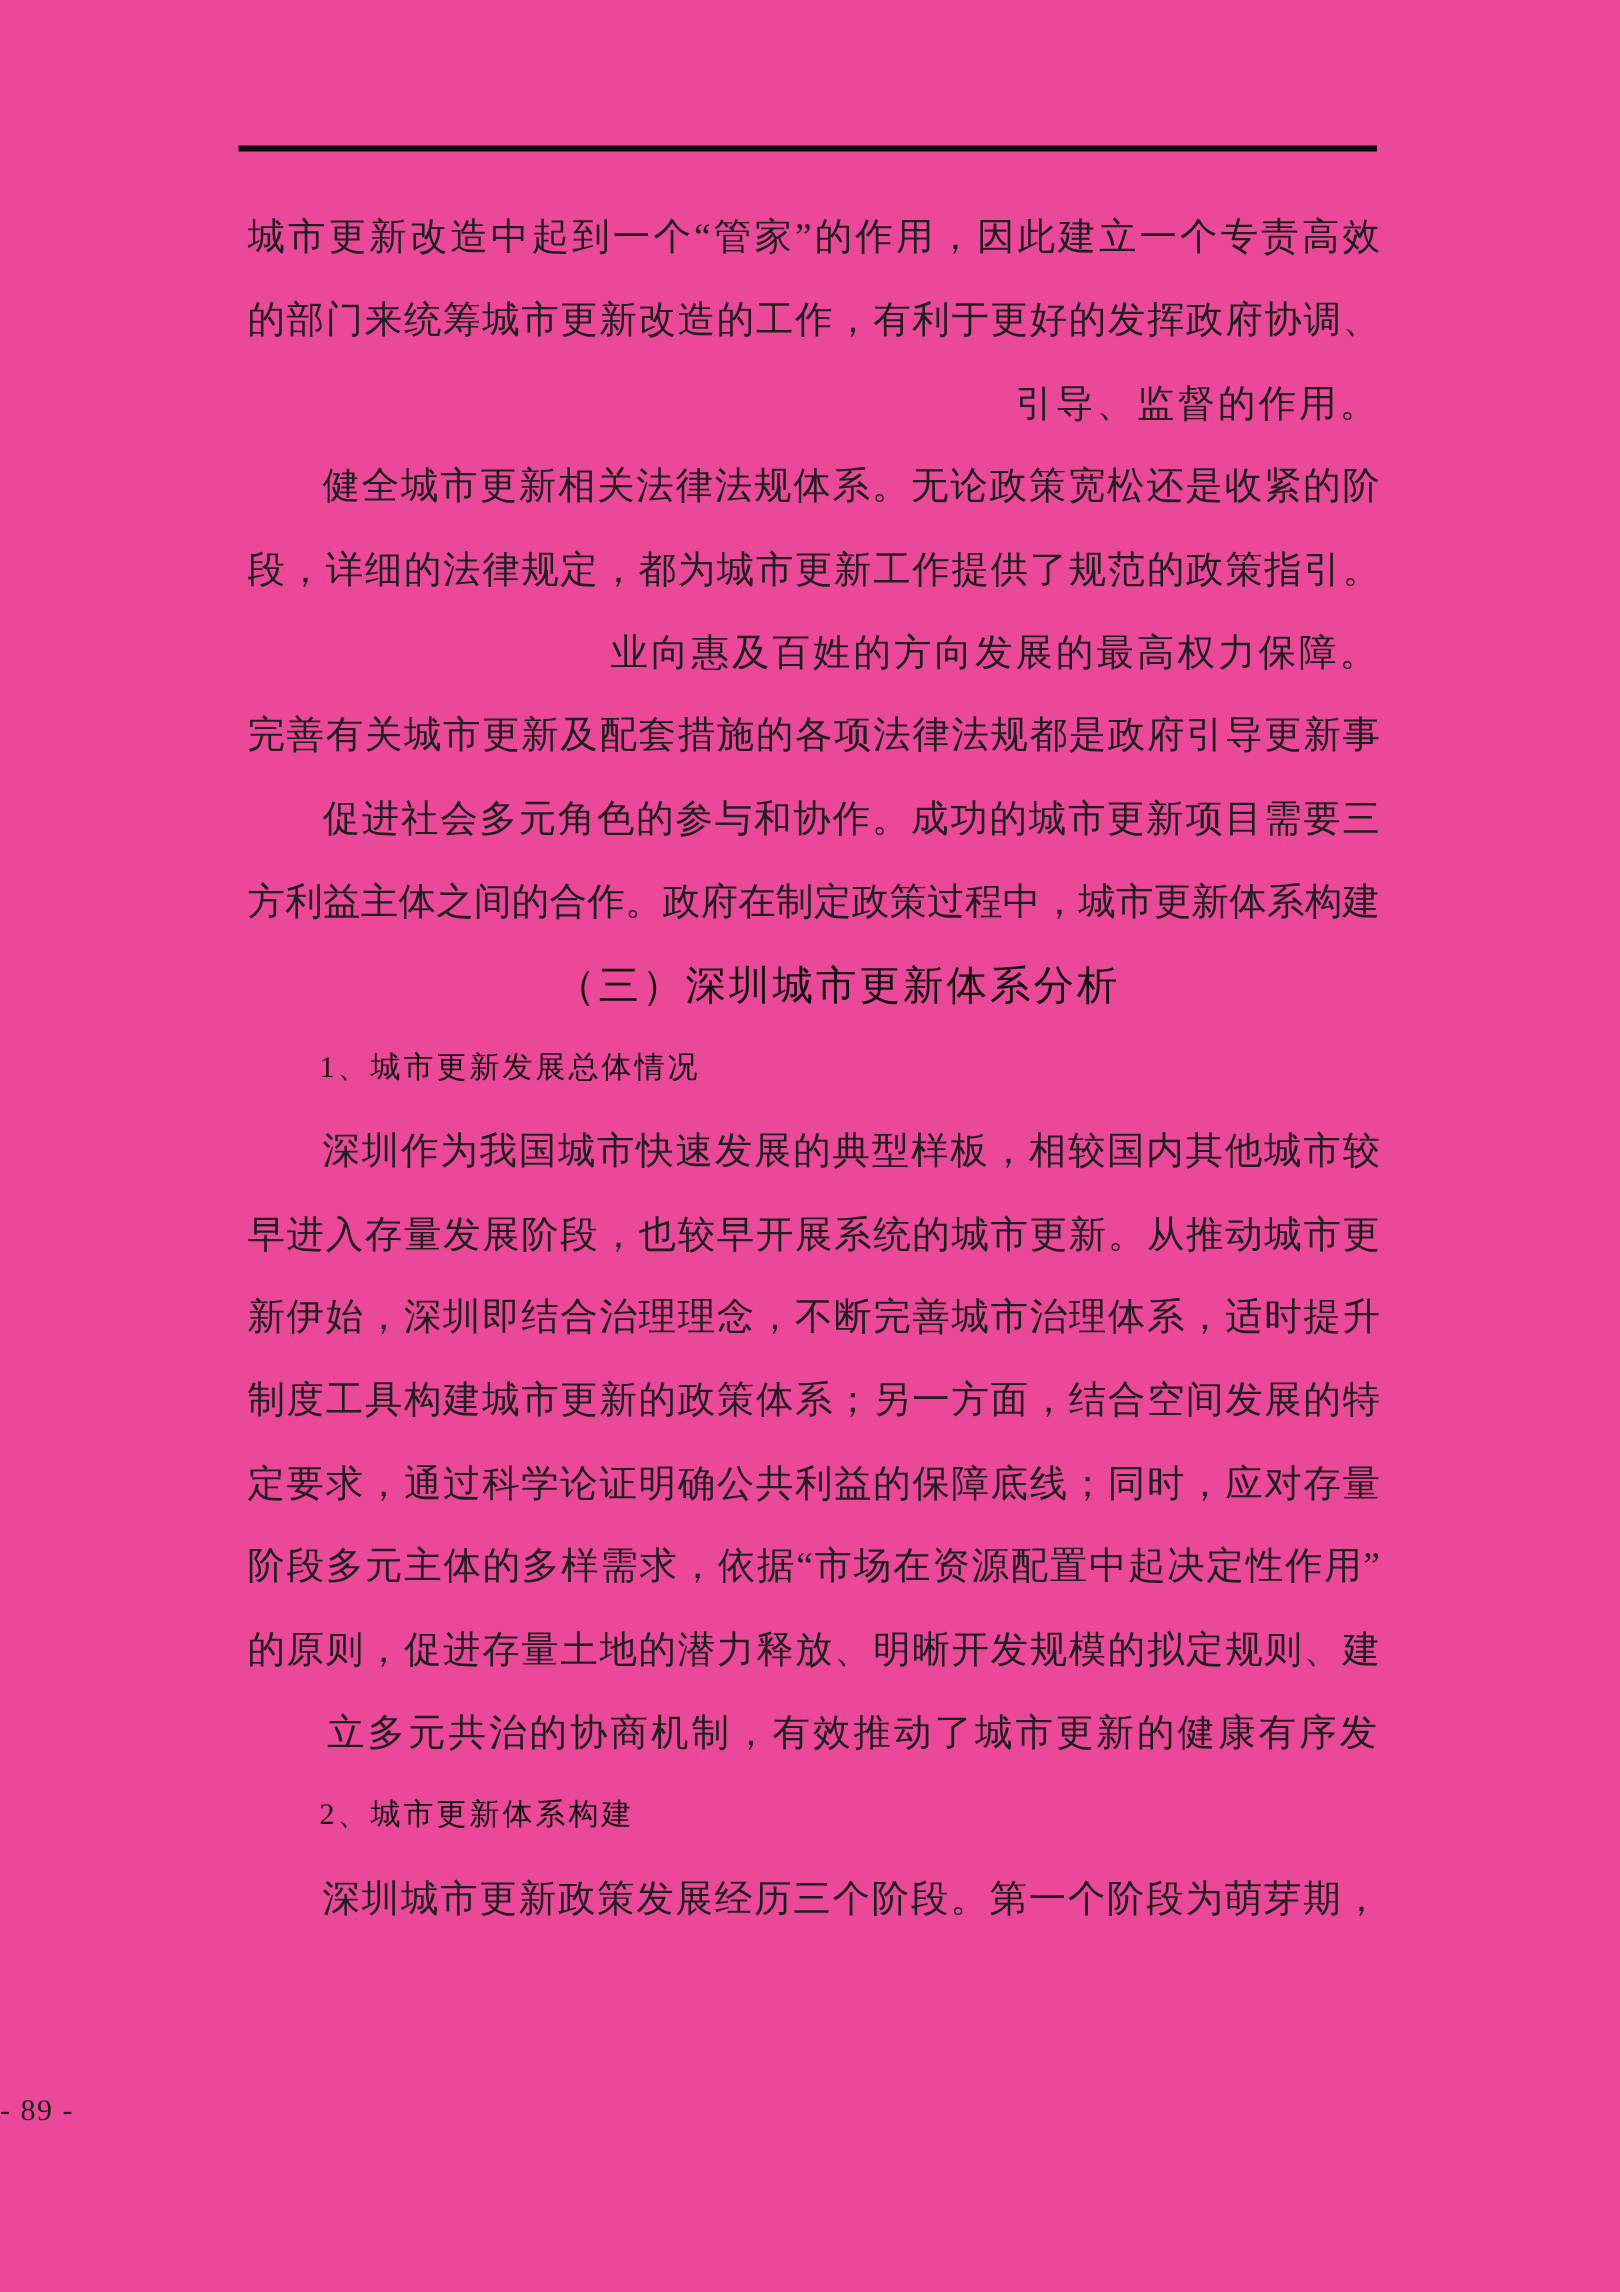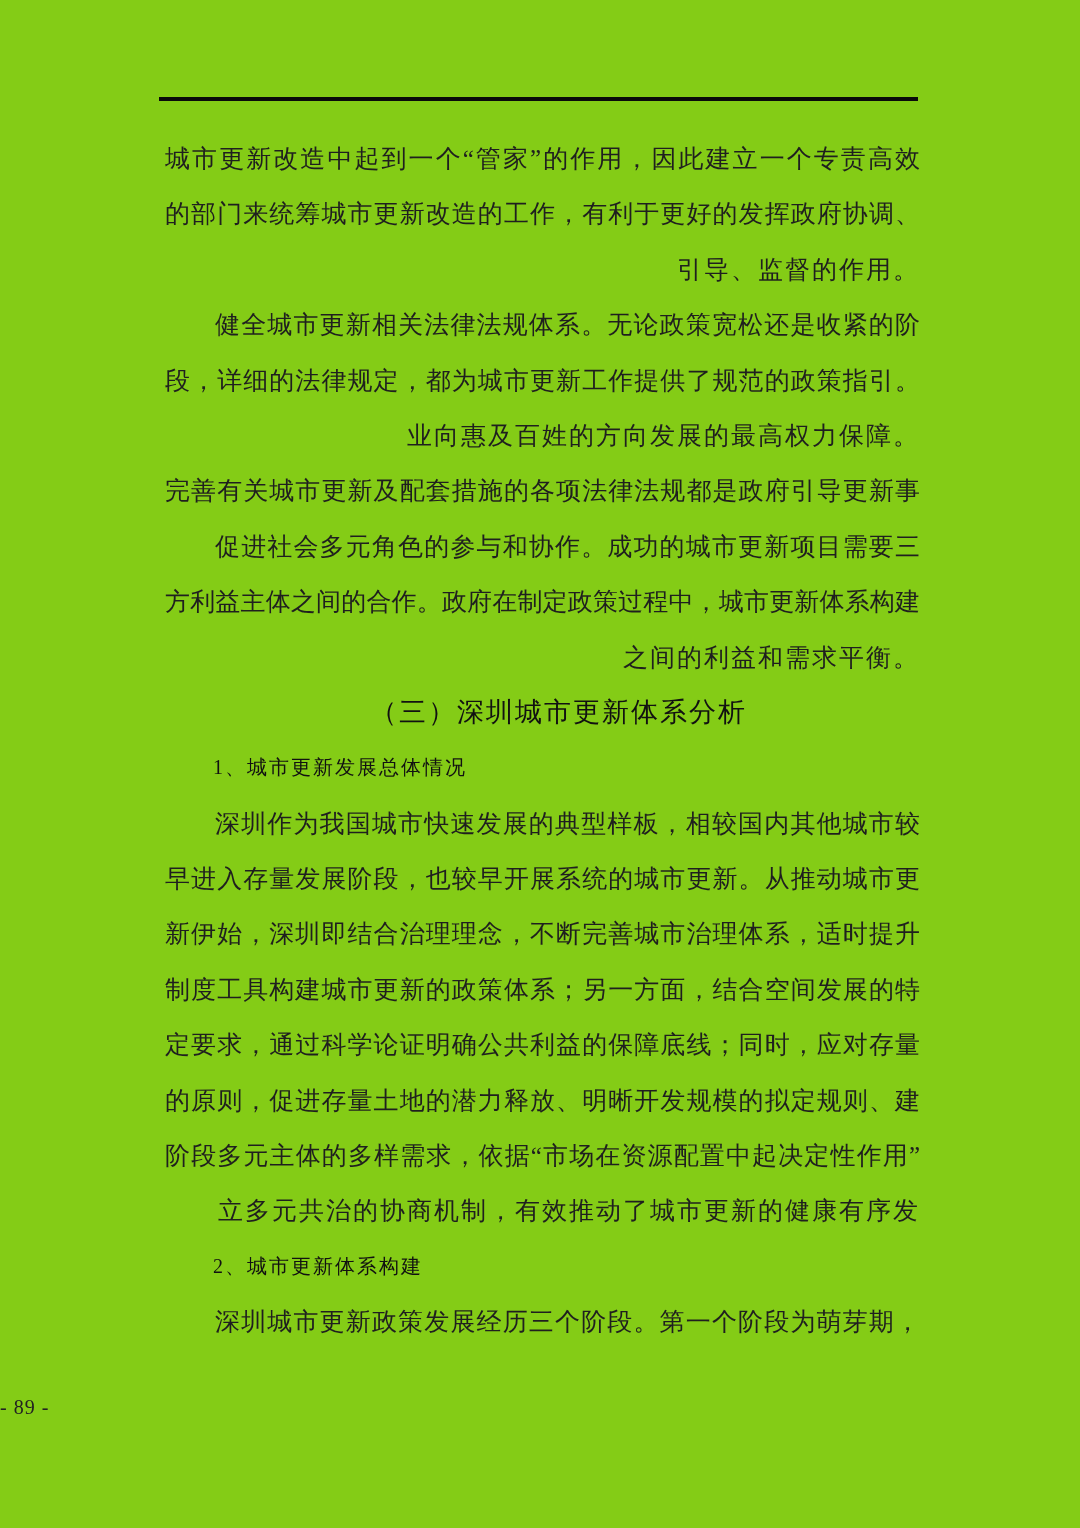--- a/index.html
+++ b/index.html
@@ -5,21 +5,21 @@
   html, body {
     margin: 0;
     padding: 0;
     background: #ffffff;
     font-family: "Liberation Serif", "DejaVu Serif", serif;
   }
   .page {
     position: relative;
     width: 1080px;
     height: 1528px;
-    background: #84cc16;
+    background: #ec4899;
     overflow: hidden;
   }
   .header-rule {
     position: absolute;
     left: 159px;
     top: 97px;
     width: 759px;
     height: 4px;
     background: #0a0a0a;
   }
@@ -85,28 +85,27 @@
   <div class="text-block" id="text-block">
       <div class="line body">城市更新改造中起到一个“管家”的作用，因此建立一个专责高效</div>
       <div class="line body">的部门来统筹城市更新改造的工作，有利于更好的发挥政府协调、</div>
       <div class="line body-end">引导、监督的作用。</div>
       <div class="line body-indent">健全城市更新相关法律法规体系。无论政策宽松还是收紧的阶</div>
       <div class="line body">段，详细的法律规定，都为城市更新工作提供了规范的政策指引。</div>
       <div class="line body-end">业向惠及百姓的方向发展的最高权力保障。</div>
       <div class="line body">完善有关城市更新及配套措施的各项法律法规都是政府引导更新事</div>
       <div class="line body-indent">促进社会多元角色的参与和协作。成功的城市更新项目需要三</div>
       <div class="line body">方利益主体之间的合作。政府在制定政策过程中，城市更新体系构建</div>
-      <div class="line body-end">之间的利益和需求平衡。</div>
       <div class="line heading1">（三）深圳城市更新体系分析</div>
       <div class="line heading2">1、城市更新发展总体情况</div>
       <div class="line body-indent">深圳作为我国城市快速发展的典型样板，相较国内其他城市较</div>
       <div class="line body">早进入存量发展阶段，也较早开展系统的城市更新。从推动城市更</div>
       <div class="line body">新伊始，深圳即结合治理理念，不断完善城市治理体系，适时提升</div>
       <div class="line body">制度工具构建城市更新的政策体系；另一方面，结合空间发展的特</div>
       <div class="line body">定要求，通过科学论证明确公共利益的保障底线；同时，应对存量</div>
+      <div class="line body">阶段多元主体的多样需求，依据“市场在资源配置中起决定性作用”</div>
       <div class="line body">的原则，促进存量土地的潜力释放、明晰开发规模的拟定规则、建</div>
-      <div class="line body">阶段多元主体的多样需求，依据“市场在资源配置中起决定性作用”</div>
       <div class="line body-end">立多元共治的协商机制，有效推动了城市更新的健康有序发展。</div>
       <div class="line heading2">2、城市更新体系构建</div>
       <div class="line body-indent">深圳城市更新政策发展经历三个阶段。第一个阶段为萌芽期，</div>
     </div>
   <div class="page-number">- 89 -</div>
 </div>
 
 </body></html>

